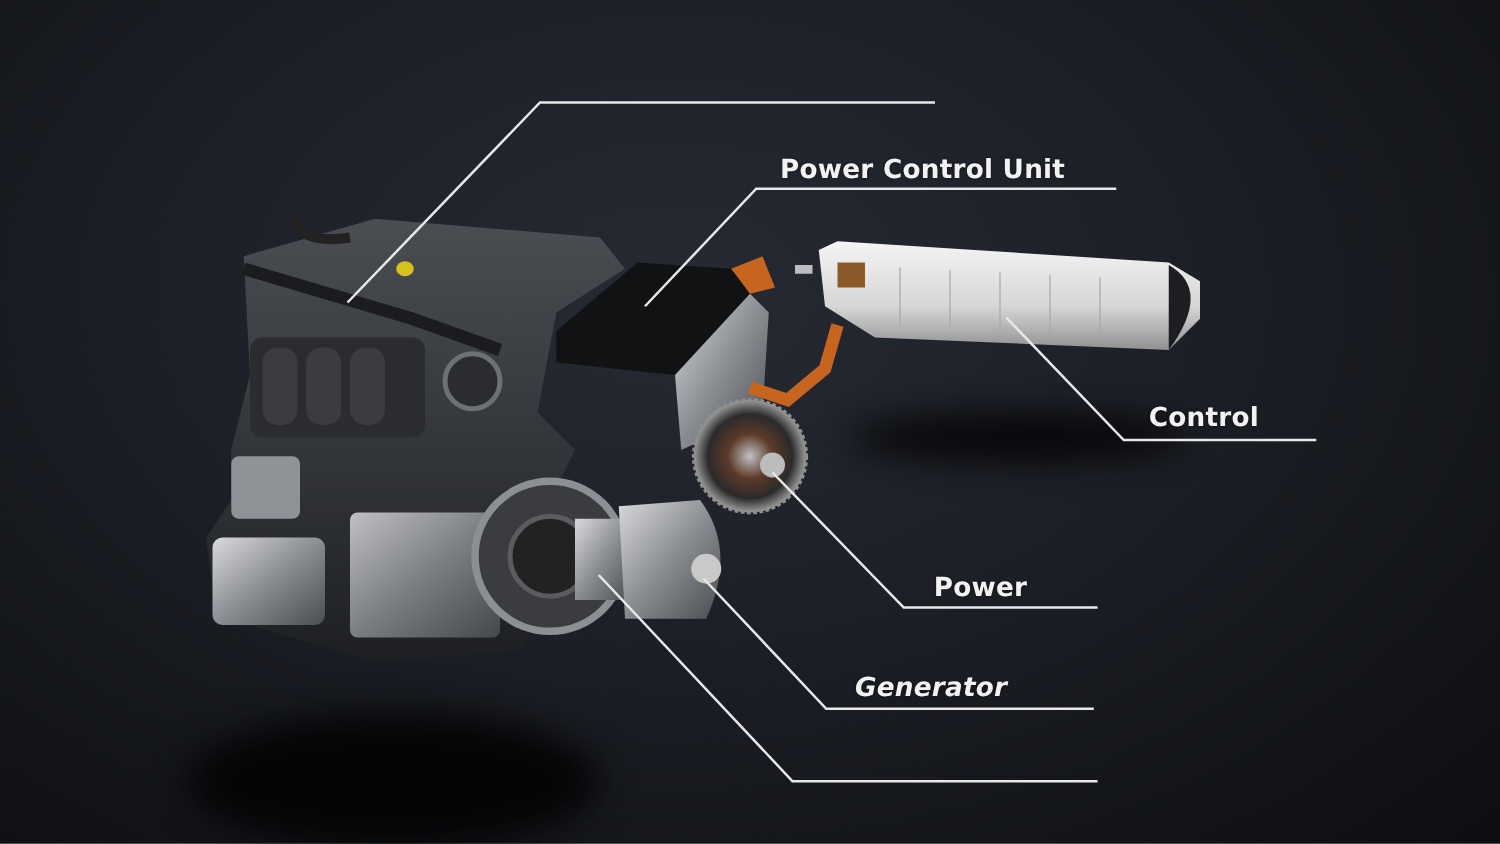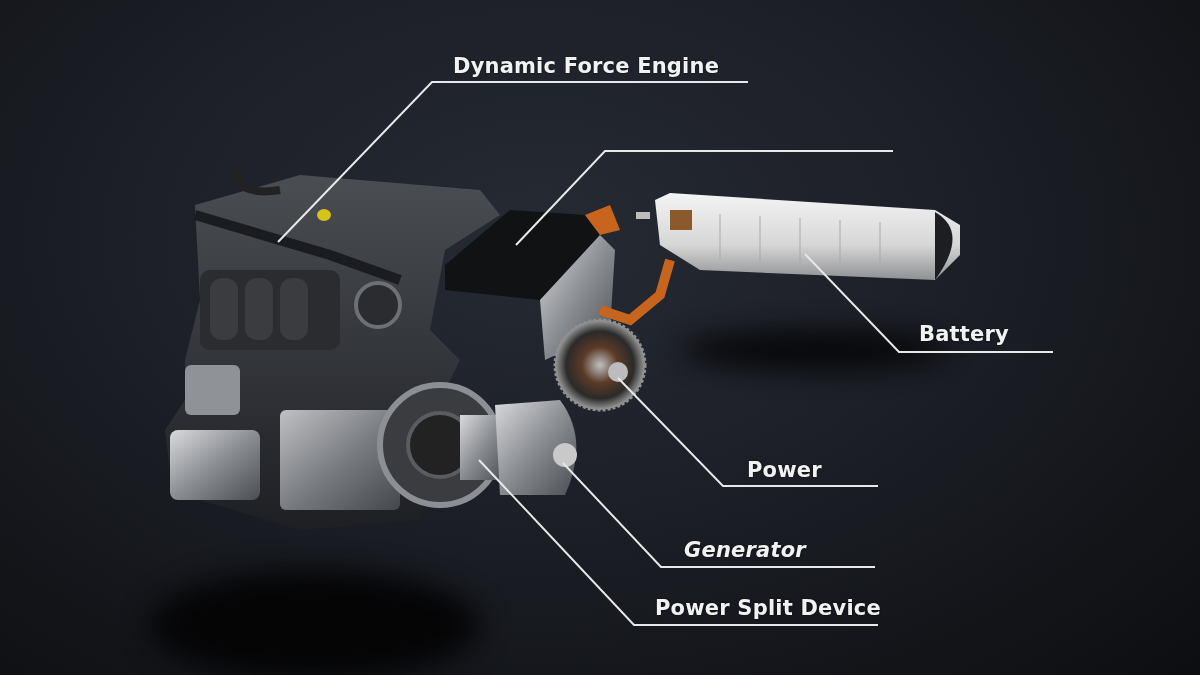--- a/index.html
+++ b/index.html
@@ -101,18 +101,17 @@
 
   <svg width="1200" height="675">
     <polyline class="leader" points="278,242 432,82 748,82"></polyline>
     <polyline class="leader" points="516,245 605,151 893,151"></polyline>
     <polyline class="leader" points="805,254 899,352 1053,352"></polyline>
     <polyline class="leader" points="618,378 723,486 878,486"></polyline>
     <polyline class="leader" points="563,463 661,567 875,567"></polyline>
     <polyline class="leader" points="479,460 634,625 878,625"></polyline>
   </svg>
 
-  <div class="label" style="left:453px;top:56px;">Dynamic Force Engine</div>
-  <div class="label" style="left:919px;top:324px;">Battery</div>
+  <div class="label" style="left:624px;top:125px;">Power Control Unit</div>
+  <div class="label" style="left:919px;top:324px;">Control</div>
   <div class="label" style="left:747px;top:460px;">Power</div>
   <div class="label" style="left:684px;top:540px;font-style:italic;">Generator</div>
-  <div class="label" style="left:655px;top:598px;">Power Split Device</div>
 </div>
 
 </body></html>

